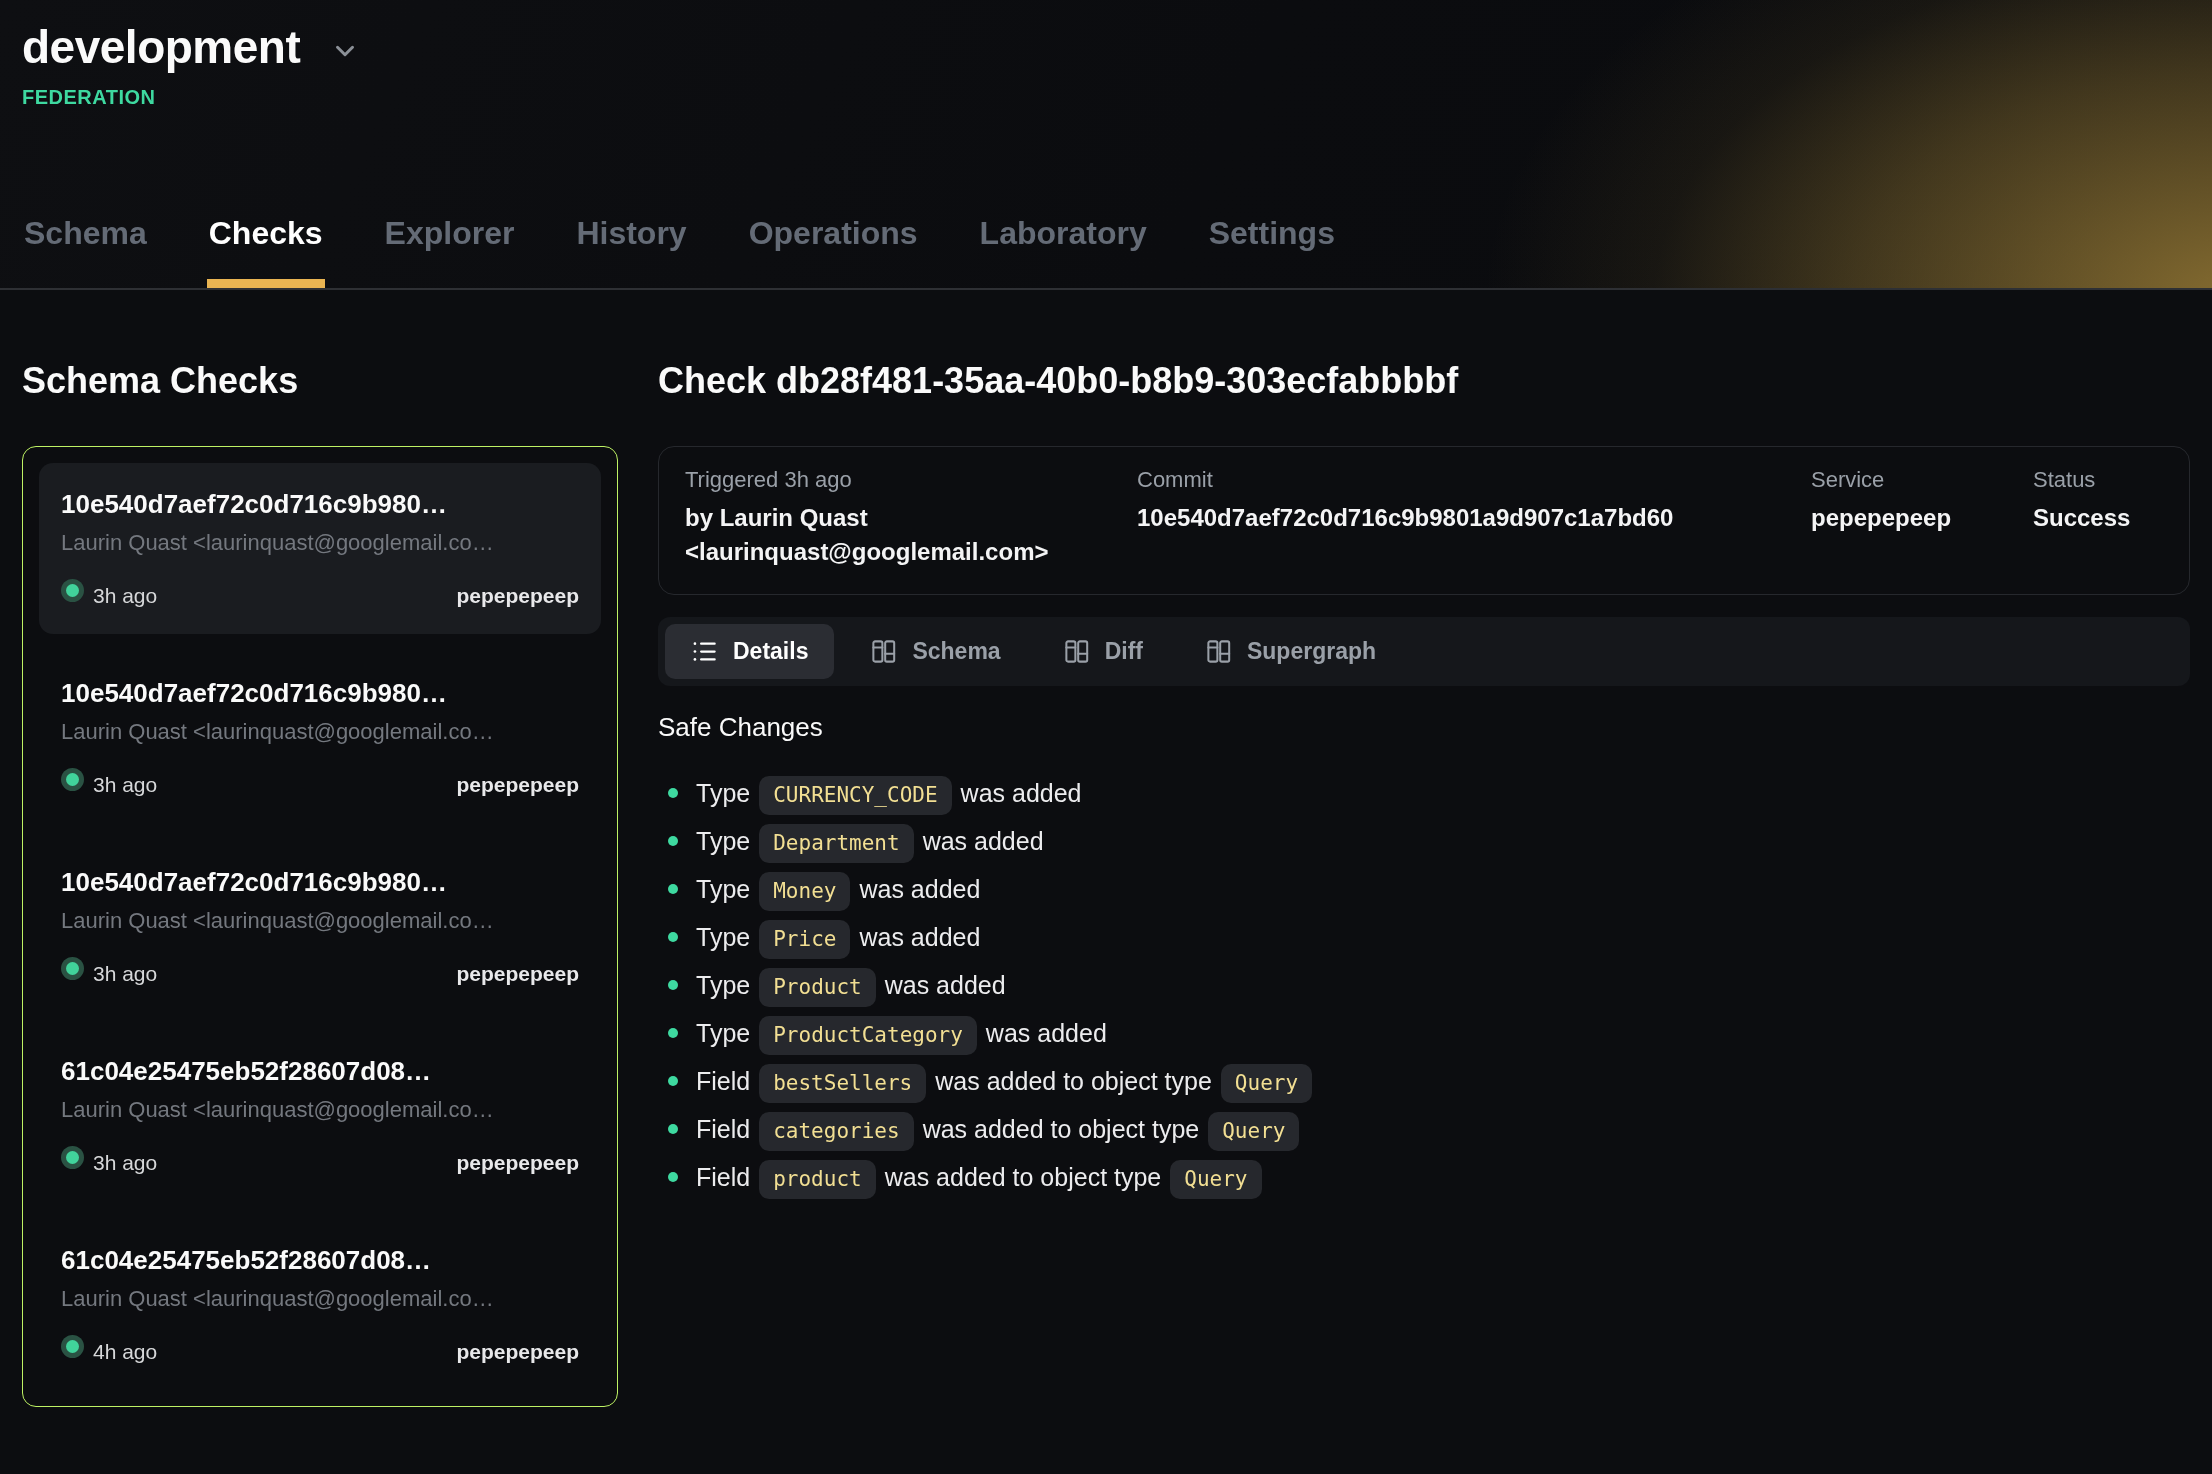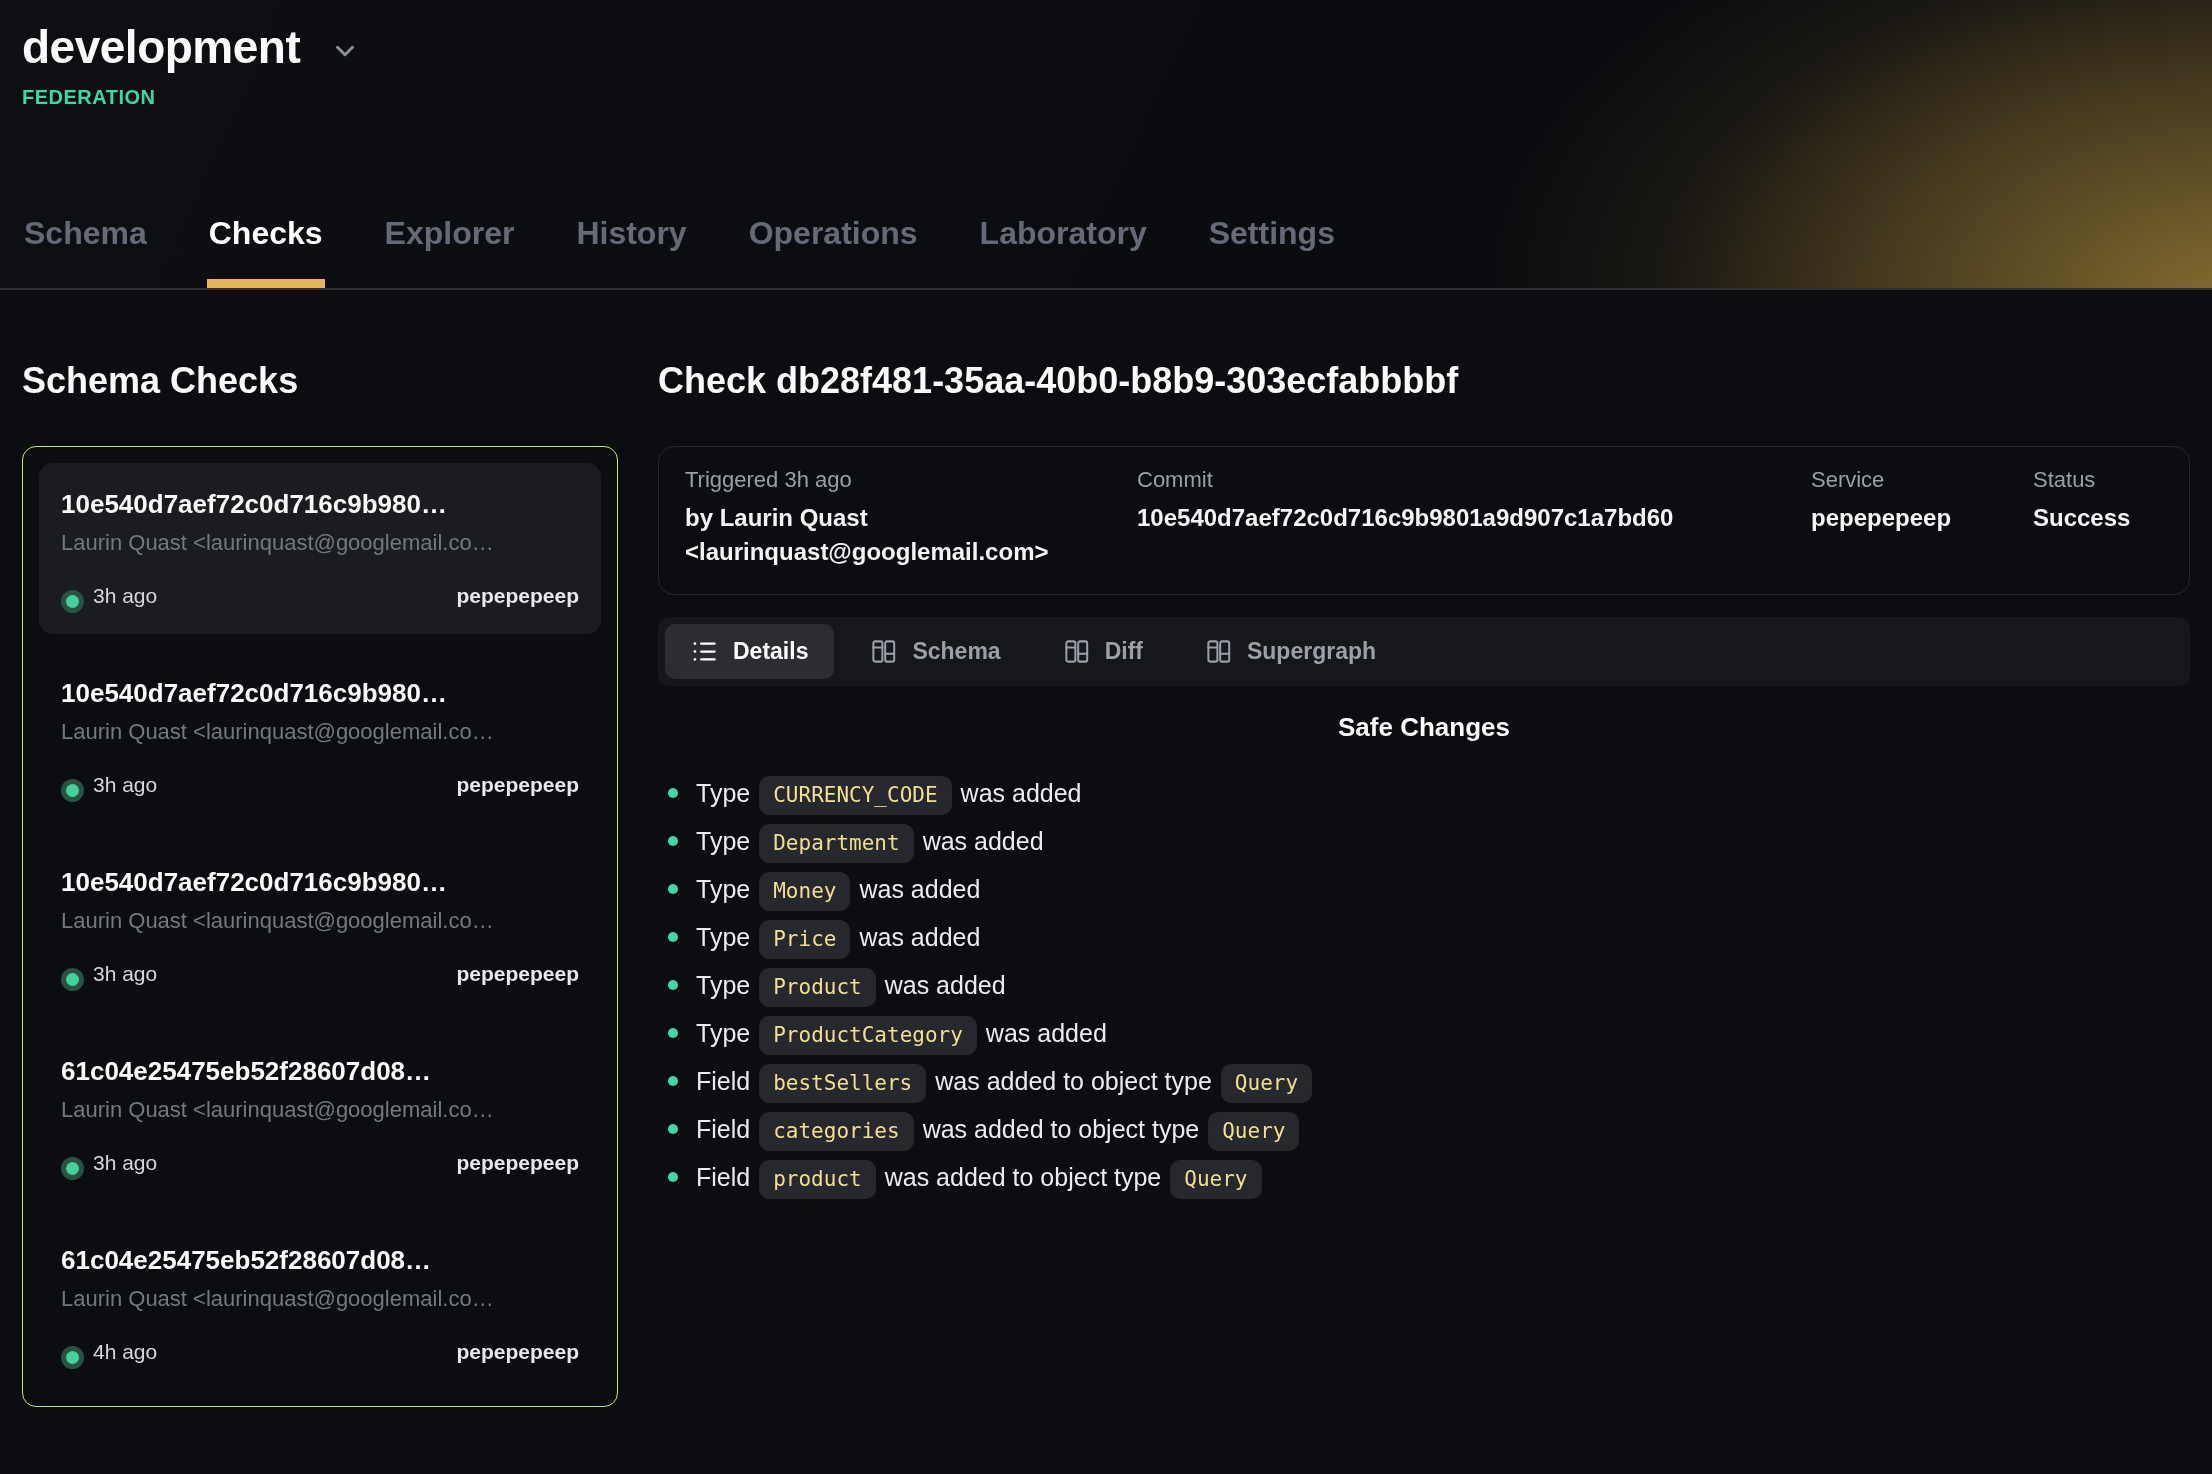--- a/index.html
+++ b/index.html
@@ -43,21 +43,21 @@
     margin-top: 44px;
     border: 1px solid #bef264;
     border-radius: 14px;
     padding: 16px;
     display: flex; flex-direction: column; gap: 18px;
   }
   .check-item { padding: 26px 22px; border-radius: 14px; cursor: pointer; }
   .check-item.selected { background: #1a1c20; }
   .ci-title { font-size: 26px; font-weight: 700; color: #fafafa; white-space: nowrap; overflow: hidden; }
   .ci-author { margin-top: 10px; font-size: 22px; color: #74787f; white-space: nowrap; overflow: hidden; }
-  .ci-footer { margin-top: 28px; display: flex; align-items: flex-end; }
+  .ci-footer { margin-top: 28px; display: flex; align-items: flex-start; }
   .status-dot { width: 13px; height: 13px; border-radius: 50%; background: #41d39b; box-shadow: 0 0 0 5px #2a5243; margin: 0 14px 0 5px; flex: none; }
   .ci-time { font-size: 21px; color: #d6d7d9; }
   .ci-service { margin-left: auto; font-size: 21px; font-weight: 700; color: #e8e8ea; }
 
   
   .detail-col { flex: 1; margin-left: 40px; min-width: 0; }
   .meta-box {
     margin-top: 44px;
     border: 1px solid #26282d;
     border-radius: 16px;
@@ -76,21 +76,21 @@
     margin-top: 22px;
     background: #15171b;
     border-radius: 12px;
     padding: 7px;
     display: flex; gap: 10px; align-items: center;
   }
   .dtab { display: flex; align-items: center; gap: 15px; padding: 14px 26px; border-radius: 10px; color: #9aa0a8; font-size: 23px; font-weight: 600; cursor: pointer; }
   .dtab.active { background: #2b2d33; color: #ffffff; }
   .dtab svg { width: 27px; height: 27px; flex: none; }
 
-  .section-title { font-size: 26px; font-weight: 700; color: #fafafa; text-align: center; }
+  .section-title { font-size: 26px; font-weight: 400; color: #fafafa; }
 
   .changes { list-style: none; margin: 12px 0 0; padding: 0; }
   .changes li { position: relative; padding-left: 38px; font-size: 25px; color: #ececee; line-height: 48px; white-space: nowrap; }
   .changes li::before { content: ""; position: absolute; left: 10px; top: 19px; width: 10px; height: 10px; border-radius: 50%; background: #3ed9a0; }
   .chip {
     font-family: "DejaVu Sans Mono", monospace;
     font-size: 21px;
     background: #26282d;
     color: #f2df93;
     padding: 6px 14px;

